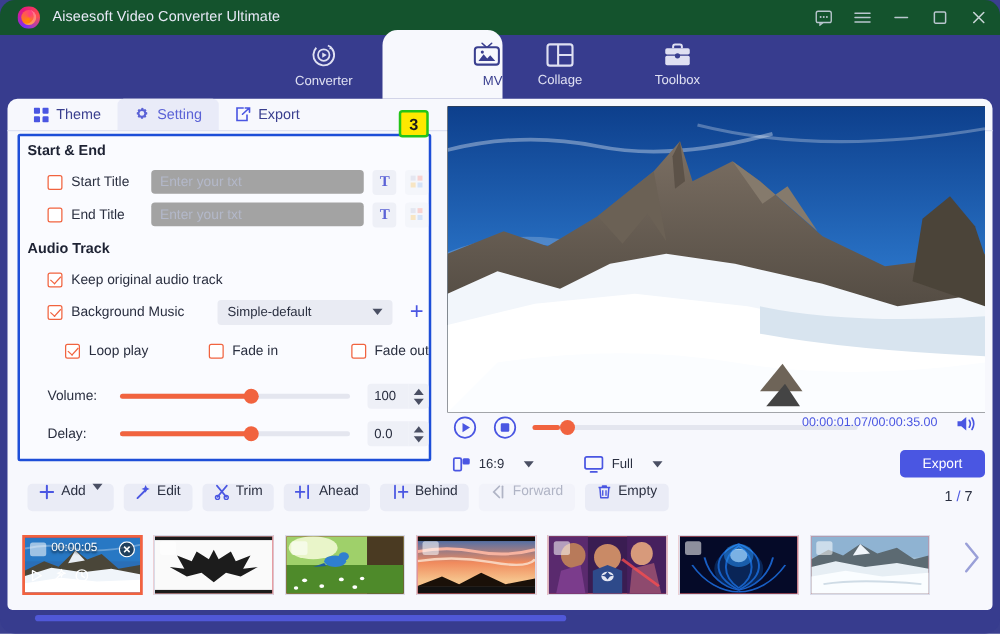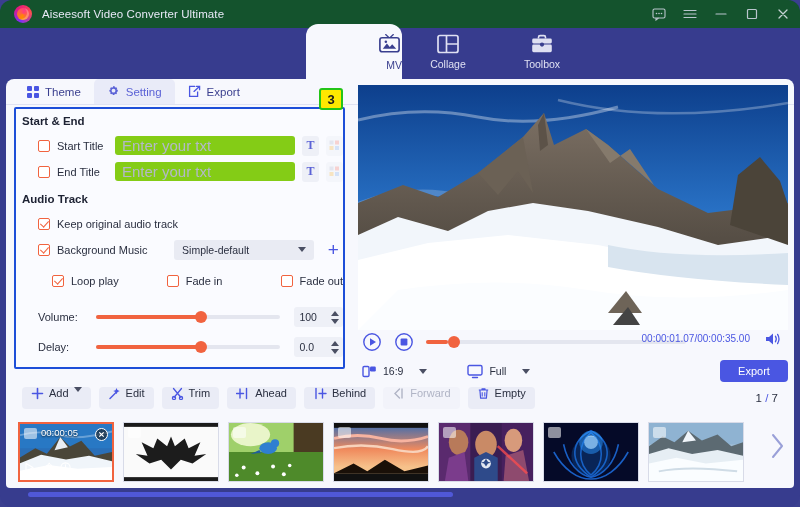--- a/index.html
+++ b/index.html
@@ -103,22 +103,22 @@
     background:#fff; position:relative; flex:none; cursor:pointer;
   }
   .cb.checked::after{
     content:""; position:absolute; left:2.5px; top:0px;
     width:4px; height:7px; border:solid #f1633f; border-width:0 1.8px 1.8px 0;
     transform:rotate(42deg);
   }
   .cb-label { font-size:11px; color:#2a2f40; margin-left:7px; white-space:nowrap; }
 
   .tinput {
-    height:19px; background:#84cc16; border:none; border-radius:3px;
-    font-size:15px; color:#2a2f40; padding:0 7px; width:180px;
+    height:19px; background:#a3a3a3; border:none; border-radius:3px;
+    font-size:11px; color:#2a2f40; padding:0 7px; width:180px;
   }
   .tinput::placeholder{ color:#b3b8c9; }
   .sqbtn {
     width:20px; height:20px; background:#eef0f7; border-radius:3px;
     display:flex; align-items:center; justify-content:center;
     margin-left:7px; cursor:pointer;
   }
   .sqbtn.tbtn { font-size:12px; color:#5b62d6; font-weight:bold; font-family:"Liberation Serif",serif;}
   .sqbtn.dis { opacity:.45; }
 
@@ -206,21 +206,21 @@
   .tbtn2.disabled { color:#b0b4c5; background:#f2f3fa; }
   .counter { position:absolute; right:16px; font-size:11.5px; color:#2a2f40; }
   .counter .sl { color:#4a56e2; }
 
   
   .thumbs {
     position:absolute; left:12px; top:335px; width:740px; height:64px;
     display:flex; gap:9px; align-items:center;
   }
   .thumb {
-    width:96px; height:60px; position:relative; overflow:hidden; flex:none;
+    width:96px; height:48px; position:relative; overflow:hidden; flex:none;
     border:1px solid #d8dbe8; background:#ef4444; cursor:pointer;margin-top:11px;
   }
   .thumb.sel { border:2px solid #f1633f; }
   .thumb .ph-ic {
     position:absolute; left:4px; top:4px; width:13px; height:11px;
     background:rgba(255,255,255,.55); border-radius:2px; z-index:3;
   }
   .thumb .dur {
     position:absolute; left:21px; top:3px; font-size:9.5px; color:#fff; z-index:3;
     text-shadow:0 1px 2px rgba(0,0,0,.8);
@@ -281,20 +281,29 @@
       <div class="wc">
         <svg width="14" height="14" viewBox="0 0 14 14">
             <path d="M3 3l8 8M11 3l-8 8" stroke="#eceef8" stroke-width="1.3" stroke-linecap="round"></path>
           </svg>
       </div>
     </div>
   </div>
 
   <div class="mainnav">
 
+    <div class="navitem" style="left:211px;">
+      <svg width="24" height="24" viewBox="0 0 24 24">
+        <circle cx="12" cy="12" r="8.3" fill="none" stroke="#dfe0f2" stroke-width="1.5" stroke-dasharray="38 10" transform="rotate(-40 12 12)"></circle>
+        <circle cx="12" cy="12" r="4.6" fill="none" stroke="#dfe0f2" stroke-width="1.4"></circle>
+        <path d="M10.8 9.9 L14.4 12 L10.8 14.1 Z" fill="#dfe0f2"></path>
+        <path d="M17.6 4.6 L19.2 7.2 L16.3 7.3 Z" fill="#dfe0f2"></path>
+      </svg>
+      <div class="nlabel">Converter</div>
+    </div>
 
     <div class="navitem active" style="left:306px;align-items:flex-end;">
       <svg width="25" height="24" viewBox="0 0 26 24">
         <path d="M9 2.2 L12.3 5.2 M17 2.2 L13.7 5.2" stroke="#3a3f8f" stroke-width="1.3" stroke-linecap="round"></path>
         <rect x="3" y="5.5" width="20" height="14.5" rx="2.4" fill="none" stroke="#3a3f8f" stroke-width="1.7"></rect>
         <path d="M6 17 L10.3 11.4 L13.3 15 L15.8 12.2 L20 17 Z" fill="#3a3f8f"></path>
         <circle cx="9.2" cy="9.6" r="1.3" fill="#3a3f8f"></circle>
       </svg>
       <div class="nlabel">MV</div>
     </div>

